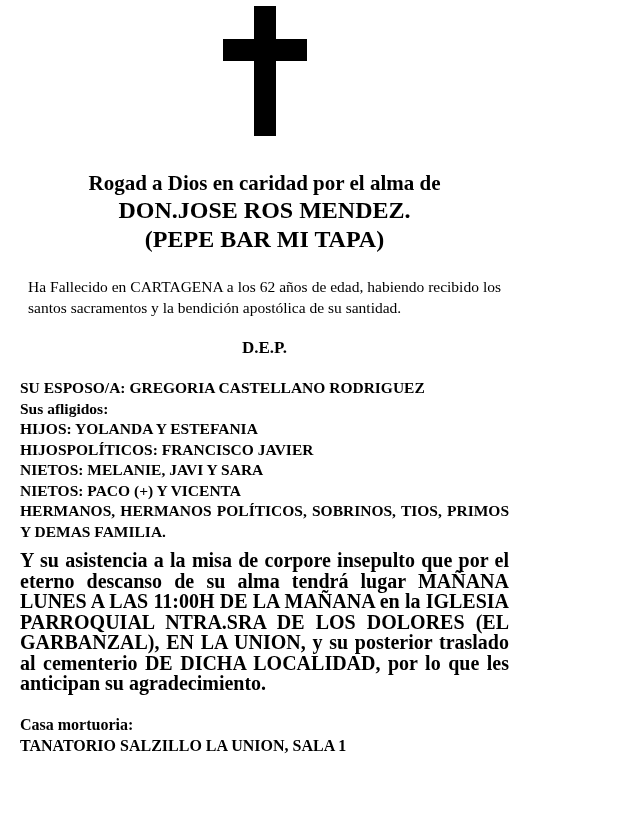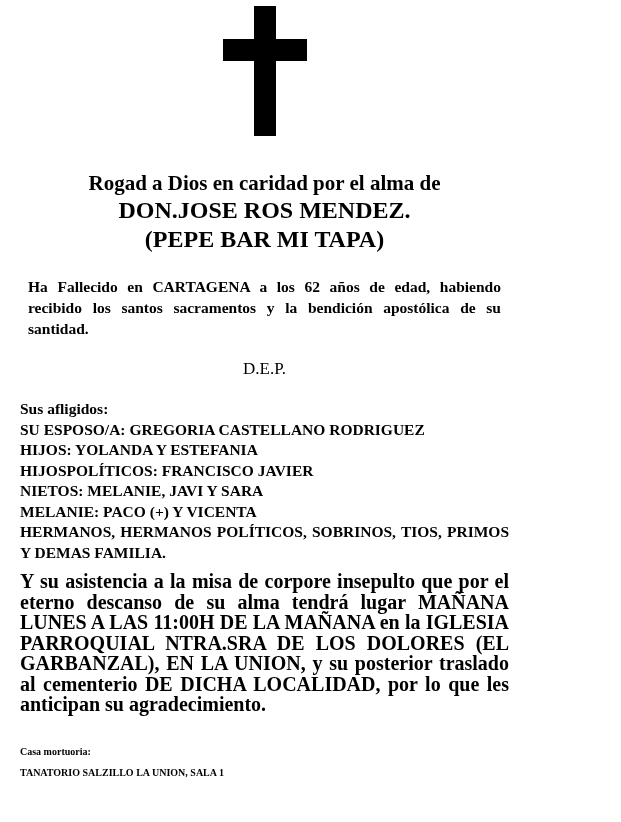--- a/index.html
+++ b/index.html
@@ -62,28 +62,28 @@
     font-size: 24px;
     line-height: 29px;
   }
   .headline .l3 {
     font-size: 24px;
     line-height: 29px;
   }
   .died {
     margin-top: 22px;
     font-size: 15.5px;
-    font-weight: bold;
+    font-weight: normal;
     line-height: 21px;
     text-align: justify;
     padding: 0 8px;
   }
   .dep {
     text-align: center;
-    font-weight: normal;
+    font-weight: bold;
     font-size: 17px;
     margin-top: 20px;
   }
   .family {
     margin-top: 20px;
     font-size: 15.5px;
     font-weight: bold;
     line-height: 20.5px;
   }
   .family .row {
@@ -107,22 +107,22 @@
     text-align: justify;
     text-align-last: left;
   }
   .place-date {
     text-align: center;
     font-weight: bold;
     font-size: 16px;
     margin-top: 22px;
   }
   .mortuary {
-    margin-top: 26px;
-    font-size: 10px;
+    margin-top: 20px;
+    font-size: 16px;
     font-weight: bold;
     line-height: 21px;
   }
 </style>
 </head>
 <body>
 
 <div class="page">
 
   <div class="cross-wrap">
@@ -136,26 +136,26 @@
     <div class="l1">Rogad a Dios en caridad por el alma de</div>
     <div class="l2">DON.JOSE ROS MENDEZ.</div>
     <div class="l3">(PEPE BAR MI TAPA)</div>
   </div>
 
   <div class="died">Ha Fallecido en CARTAGENA a los 62 años de edad, habiendo recibido los santos sacramentos y la bendición apostólica de su santidad.</div>
 
   <div class="dep">D.E.P.</div>
 
   <div class="family">
+    <span class="row">SU ESPOSO/A: GREGORIA CASTELLANO RODRIGUEZ</span>
     <span class="row">Sus afligidos:</span>
-    <span class="row">SU ESPOSO/A: GREGORIA CASTELLANO RODRIGUEZ</span>
     <span class="row">HIJOS: YOLANDA Y ESTEFANIA</span>
     <span class="row">HIJOSPOLÍTICOS: FRANCISCO JAVIER</span>
     <span class="row">NIETOS: MELANIE, JAVI Y SARA</span>
-    <span class="row">MELANIE: PACO (+) Y VICENTA</span>
+    <span class="row">NIETOS: PACO (+) Y VICENTA</span>
     <span class="row wide">HERMANOS, HERMANOS POLÍTICOS, SOBRINOS, TIOS, PRIMOS Y DEMAS FAMILIA.</span>
   </div>
 
 
   <div class="mass">Y su asistencia a la misa de corpore insepulto que por el eterno descanso de su alma tendrá lugar MAÑANA LUNES A LAS 11:00H DE LA MAÑANA en la IGLESIA PARROQUIAL NTRA.SRA DE LOS DOLORES (EL GARBANZAL), EN LA UNION, y su posterior traslado al cementerio DE DICHA LOCALIDAD, por lo que les anticipan su agradecimiento.</div>
 
 
   <div class="mortuary">
     <div>Casa mortuoria:</div>
     <div>TANATORIO SALZILLO LA UNION, SALA 1</div>

